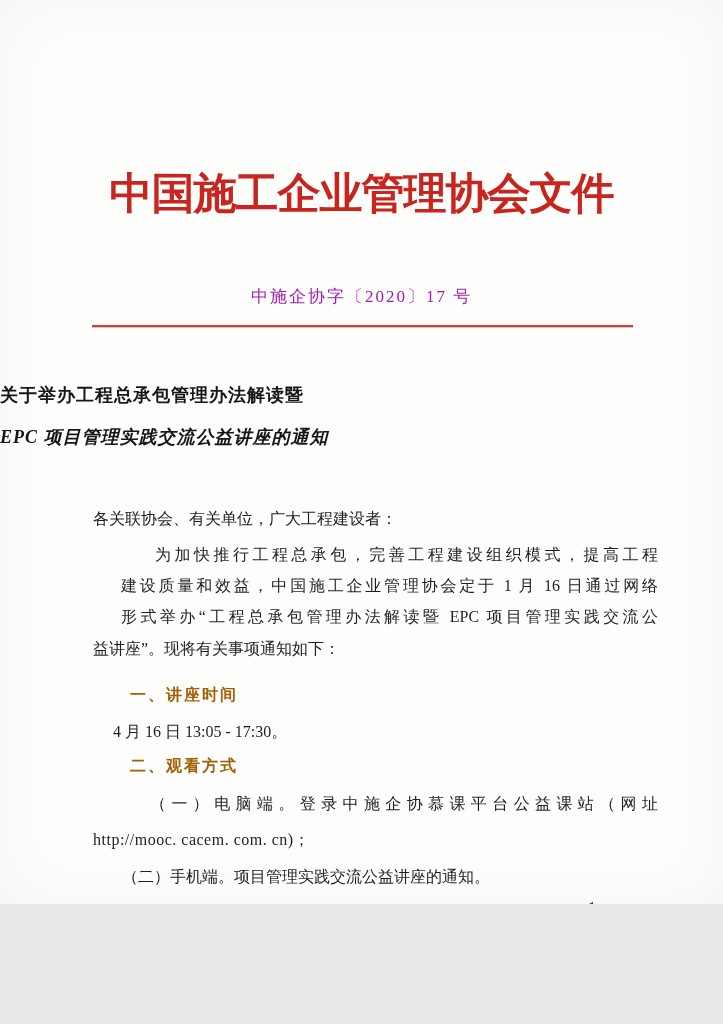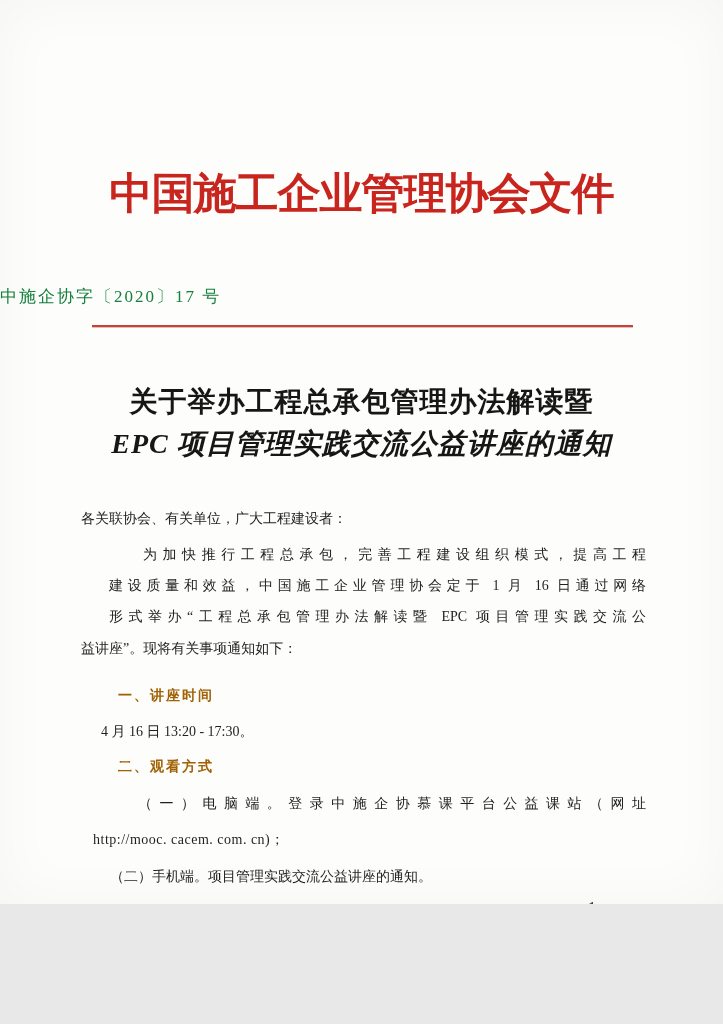--- a/index.html
+++ b/index.html
@@ -27,73 +27,72 @@
     line-height: 52px;
     letter-spacing: -1px;
     color: var(--header-red, #c9251f);
     white-space: nowrap;
   }
   .doc-number {
     position: absolute;
     top: 285px;
     left: 0;
     width: 100%;
-    text-align: left;
+    text-align: center;
     font-size: 17px;
     letter-spacing: 2px;
-    color: #15803d;
+    color: #a21caf;
   }
   .red-rule {
     position: absolute;
     top: 325px;
     left: 92px;
     width: 541px;
     height: 2px;
     background: var(--rule-red, #c5433d);
     box-shadow: 0 1px 0 rgba(197,67,61,0.35);
   }
   .doc-title {
     position: absolute;
     left: 0;
     width: 100%;
-    text-align: center;
     font-weight: bold;
-    font-size: 28px;
+    font-size: 18px;
     letter-spacing: 1px;
     color: #161616;
     white-space: nowrap;
   }
   .doc-title.line1 { top: 383px; }
   .doc-title.line2 { top: 425px; font-style: italic; }
   .bline {
     position: absolute;
-    left: 81px;
+    left: 93px;
     width: 537px;
-    font-size: 14px;
+    font-size: 16px;
     line-height: 26px;
     color: #1f1f1f;
     white-space: nowrap;
   }
   .bline.just {
     white-space: normal;
     text-align: justify;
     text-align-last: justify;
     margin-left: 28px;
   }
   .bline.heading {
     font-family: "Liberation Sans", "DejaVu Sans", sans-serif;
     font-weight: bold;
     letter-spacing: 2px;
     color: #a16207;
   }
   .ind34 { padding-left: 34px; }
   .ind37 { padding-left: 37px; }
   .ind29 { padding-left: 29px; }
   .ind20 { padding-left: 20px; }
-  .url-line { letter-spacing: 0.5px; margin-left: 12px; }
+  .url-line { letter-spacing: 0.5px; }
   .page-number {
     position: absolute;
     top: 899px;
     left: 548px;
     width: 90px;
     text-align: center;
     font-size: 16px;
     letter-spacing: 2px;
     color: #2a2a2a;
   }
@@ -118,21 +117,21 @@
   <div class="bline just ind34" style="top:542px">为加快推行工程总承包，完善工程建设组织模式，提高工程</div>
 
   <div class="bline just" style="top:573px">建设质量和效益，中国施工企业管理协会定于 1 月 16 日通过网络</div>
 
   <div class="bline" style="top:636px">益讲座”。现将有关事项通知如下：</div>
 
   <div class="bline just" style="top:604px">形式举办“工程总承包管理办法解读暨 EPC 项目管理实践交流公</div>
 
   <div class="bline heading ind37" style="top:682px">一、讲座时间</div>
 
-  <div class="bline ind20" style="top:719px">4 月 16 日 13:20 - 17:30。</div>
+  <div class="bline ind20" style="top:719px">4 月 16 日 13:05 - 17:30。</div>
 
   <div class="bline heading ind37" style="top:753px">二、观看方式</div>
 
   <div class="bline just ind29" style="top:791px">（一）电脑端。登录中施企协慕课平台公益课站（网址</div>
 
   <div class="bline url-line" style="top:827px">http://mooc. cacem. com. cn)；</div>
 
   <div class="bline ind29" style="top:864px">（二）手机端。项目管理实践交流公益讲座的通知。</div>
 
   <div class="page-number">— 1 —</div>

